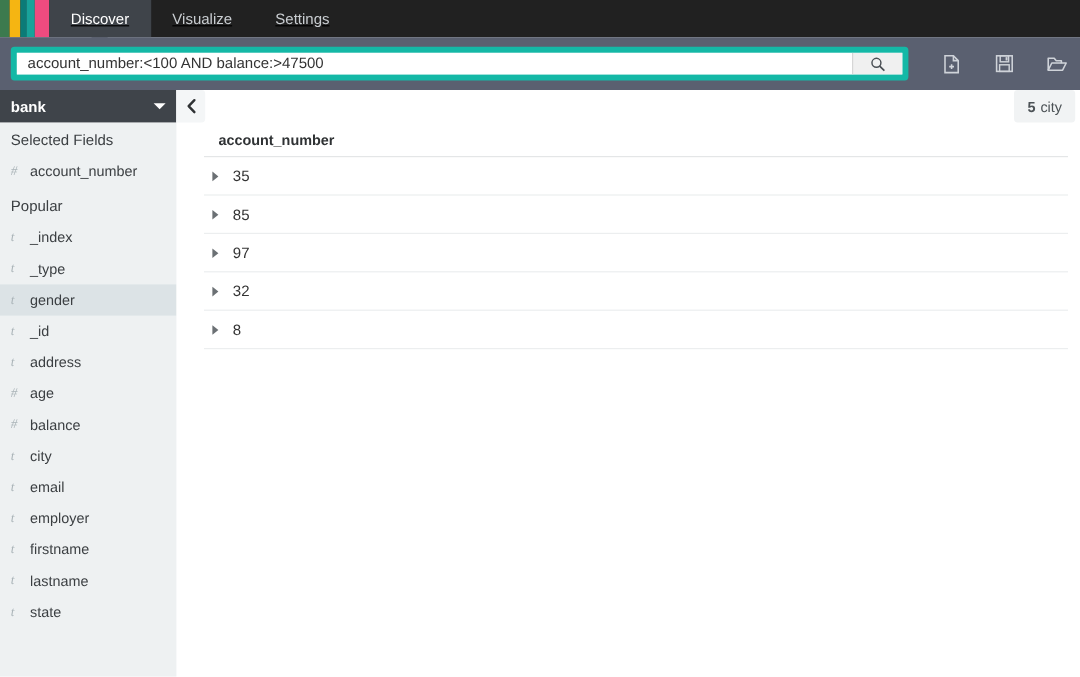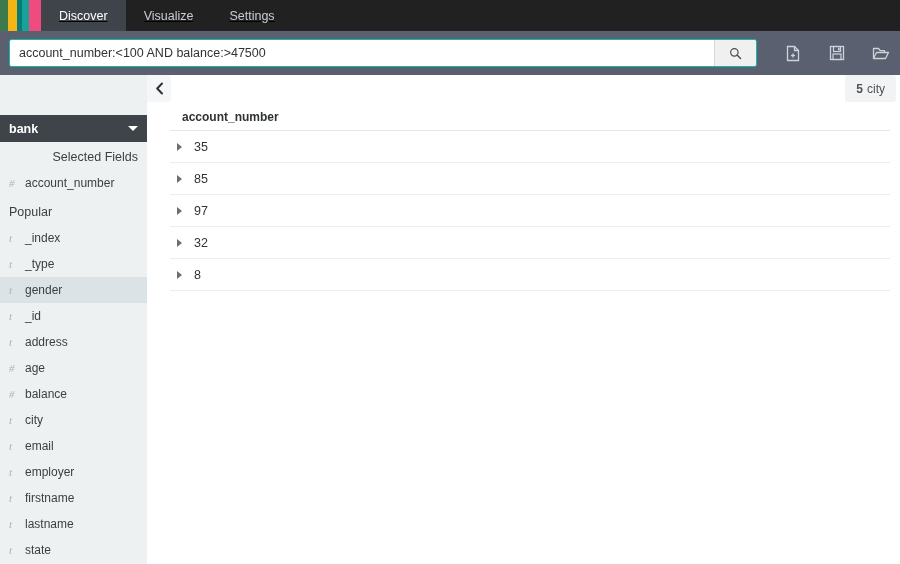--- a/index.html
+++ b/index.html
@@ -38,21 +38,21 @@
   }
 
   
   .querybar {
     position:absolute; top:31px; left:0; width:900px; height:44px;
     background:#5a6070; display:flex; align-items:center;
   }
   .query-wrap {
     display:flex; margin-left:9px; width:748px; height:28px;
     border-radius:3px; overflow:hidden; background:#ffffff;
-    border:1px solid #14b8a6;
+    border:5px solid #14b8a6;
   }
   .query-input {
     flex:1; border:none; outline:none; height:100%;
     padding:0 9px; font-size:12.5px; color:#333; background:#ffffff;
     font-family:"Liberation Sans", sans-serif;
   }
   .query-btn {
     width:42px; background:#f0f0f0; border:none; border-left:1px solid #d6d6d6;
     display:flex; align-items:center; justify-content:center; cursor:pointer;
   }
@@ -62,30 +62,30 @@
     cursor:pointer; background:transparent; border:none;
   }
 
   
   .sidebar {
     position:absolute; top:75px; left:0; width:147px; height:489px;
     background:#eef1f2; overflow:hidden;
   }
   .index-selector {
     height:27px; background:#3f444a; display:flex; align-items:center;
-    padding:0 9px; justify-content:space-between; cursor:pointer;margin-top:40px;
+    padding:0 9px; justify-content:space-between; cursor:pointer;
   }
   .index-name { color:#ffffff; font-size:12.5px; font-weight:bold; }
   .caret-down {
     width:0;height:0;border-left:5px solid transparent;border-right:5px solid transparent;
     border-top:5px solid #ffffff;
   }
   .section-title {
     font-size:12.5px; color:#3b3f42; padding:8px 9px 6px 9px;
-    display:flex; align-items:center; justify-content:flex-end;
+    display:flex; align-items:center; justify-content:flex-start;
   }
   .gear-btn {
     width:21px;height:21px;background:#8ca0a8;border:none;border-radius:2px;
     display:flex;align-items:center;justify-content:center;cursor:pointer;
     margin-right:12px;
   }
   .field-row {
     display:flex; align-items:center; height:26px; padding:0 9px;
     font-size:12px; color:#3b3f42; cursor:pointer; gap:7px;
   }

